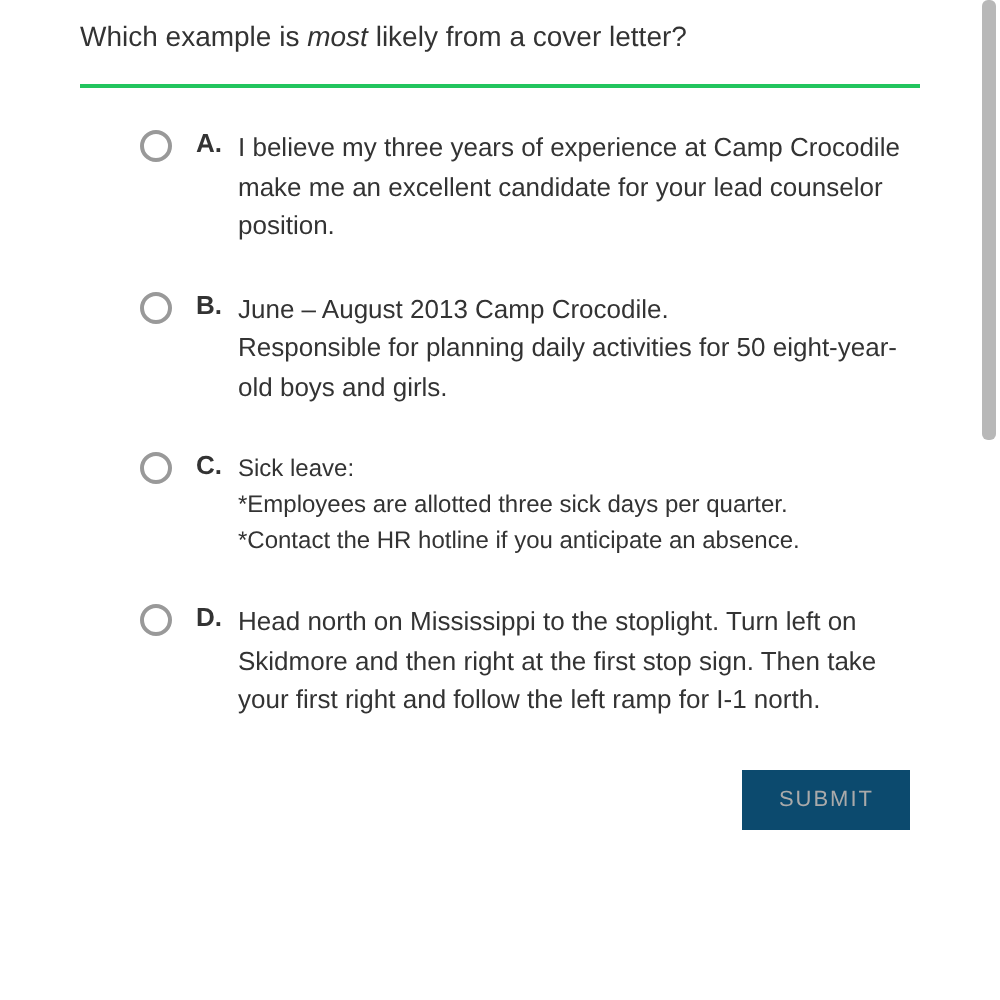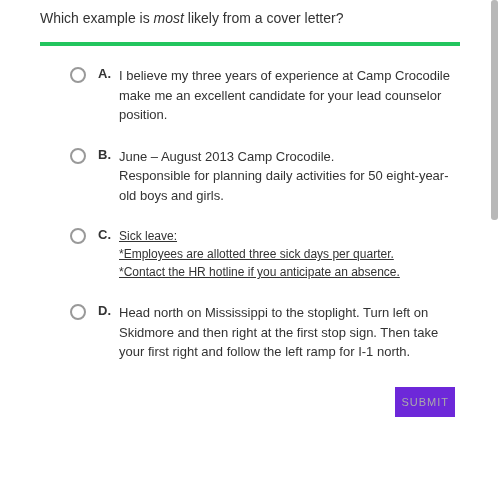--- a/index.html
+++ b/index.html
@@ -11,21 +11,21 @@
       position: relative;
     }
     .container {
       padding: 0 40px 0 40px;
       position: relative;
     }
     .question-text {
       font-size: 14px;
       color: #333;
       padding: 10px 0 16px 0;
-      border-bottom: 4px solid #22c55e;
+      border-bottom: 2px solid #22c55e;
     }
     .question-text .italic {
       font-style: italic;
     }
     .options {
       padding-top: 20px;
     }
     .option {
       display: flex;
       align-items: flex-start;
@@ -54,33 +54,32 @@
       margin-right: 8px;
       flex-shrink: 0;
     }
     .option-text {
       font-size: 13px;
       color: #333;
       line-height: 1.5;
     }
     .option-text.small {
       font-size: 12px;
-      text-decoration: underline;
     }
     .submit-wrap {
       display: flex;
       justify-content: flex-end;
       padding-right: 5px;
       margin-top: 25px;
     }
     .submit-btn {
-      background: #6d28d9;
+      background: #0c4a6e;
       color: #aaa;
       border: none;
-      padding: 9px 6px;
+      padding: 9px 18px;
       font-size: 11px;
       letter-spacing: 1px;
       font-weight: 500;
       cursor: default;
     }
     .scrollbar {
       position: absolute;
       right: 2px;
       top: 0;
       width: 7px;

